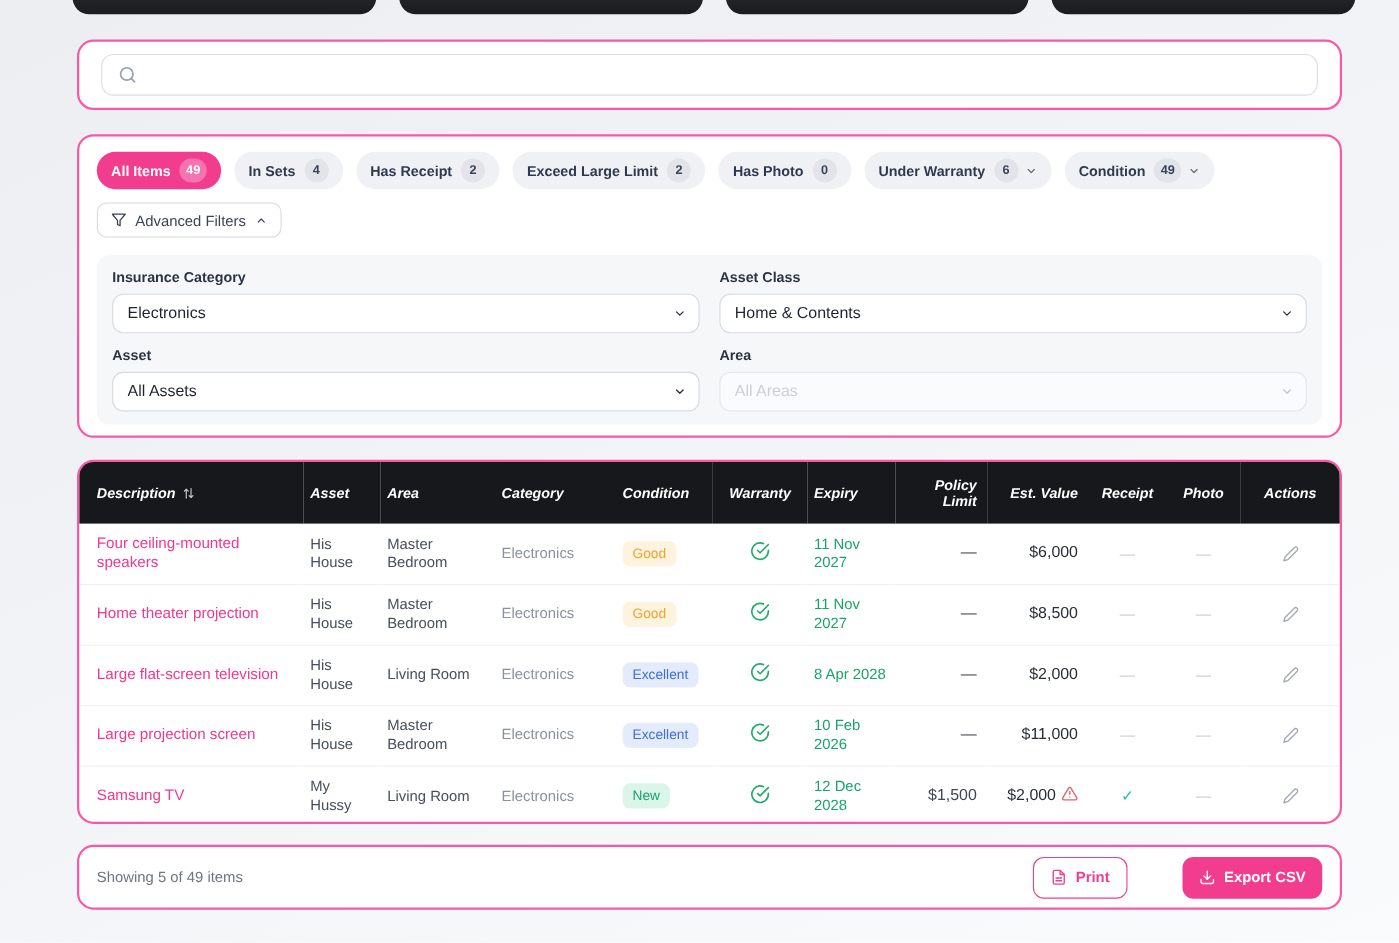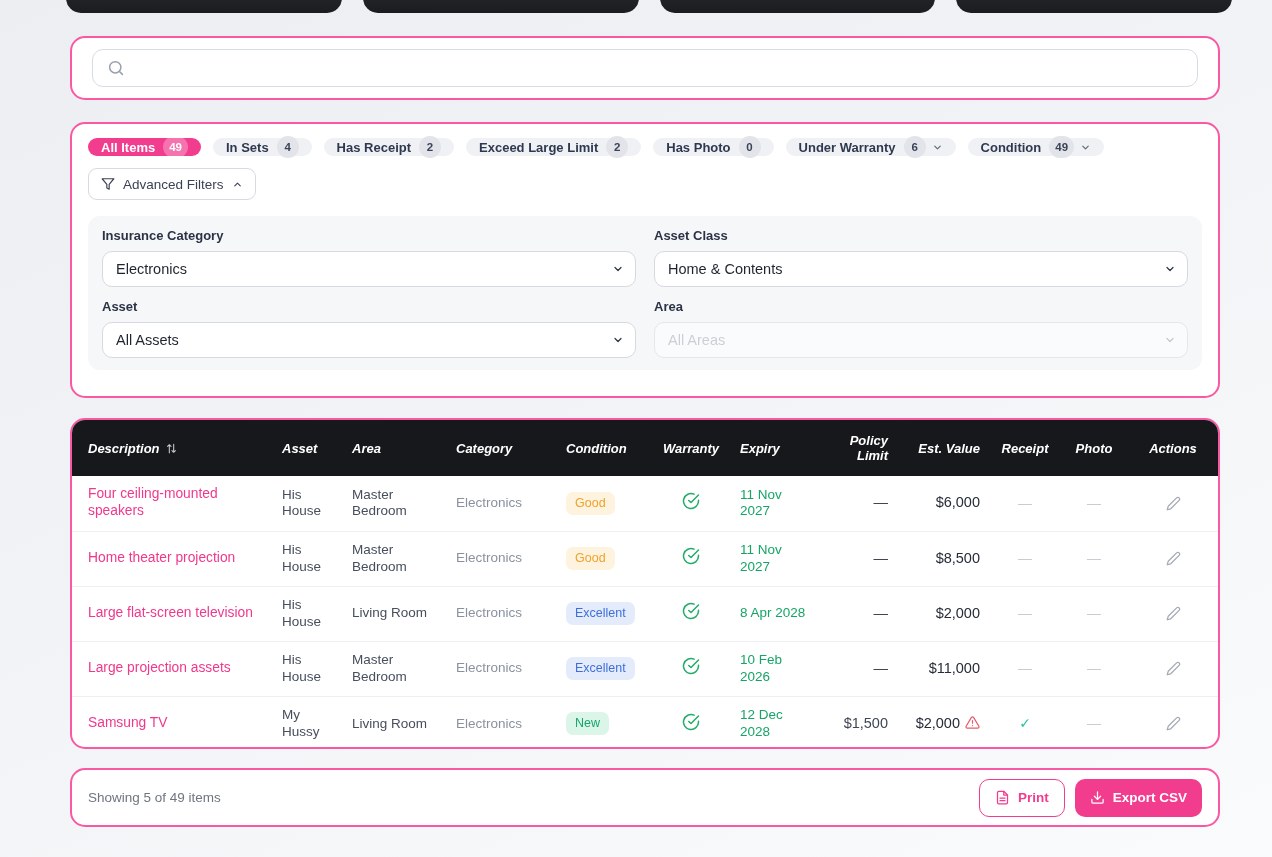--- a/index.html
+++ b/index.html
@@ -23,21 +23,21 @@
   
   #search-card { left:70px; top:36px; width:1150px; height:64px; padding:11px 20px; }
   .search-box { height:100%; border:1px solid #d8dce3; border-radius:11px; display:flex; align-items:center; gap:10px; padding:0 14px; background:#fff; }
   .search-box svg { flex:0 0 auto; }
   .search-box input { flex:1; border:none; outline:none; font:14.5px "Liberation Sans","DejaVu Sans",sans-serif; color:#333a47; background:transparent; }
   .search-box input::placeholder { color:#9aa1ab; }
 
   
   #filters-card { left:70px; top:122px; width:1150px; height:276px; padding:14px 16px; }
   .chips { display:flex; gap:12px; }
-  .chip { height:18px; border:none; border-radius:17px; background:#f0f1f4; color:#2e3950; font:bold 13px "Liberation Sans","DejaVu Sans",sans-serif; display:inline-flex; align-items:center; gap:8px; padding:0 13px; cursor:pointer; }
+  .chip { height:34px; border:none; border-radius:17px; background:#f0f1f4; color:#2e3950; font:bold 13px "Liberation Sans","DejaVu Sans",sans-serif; display:inline-flex; align-items:center; gap:8px; padding:0 13px; cursor:pointer; }
   .chip-count { min-width:22px; height:22px; border-radius:11px; background:#e2e4e9; color:#3a4357; font-size:11.5px; font-weight:bold; display:inline-flex; align-items:center; justify-content:center; padding:0 6px; }
   .chip.active { background:#f23d8f; color:#fff; }
   .chip.active .chip-count { background:rgba(255,255,255,.28); color:#fff; }
   .chip svg { margin-left:-2px; }
   .adv-btn { margin-top:12px; height:32px; border:1px solid #d6dae1; border-radius:9px; background:#fff; color:#3b4254; font:13.5px "Liberation Sans","DejaVu Sans",sans-serif; display:inline-flex; align-items:center; gap:8px; padding:0 12px; cursor:pointer; }
   .panel { margin-top:16px; background:#f6f7f9; border-radius:12px; padding:12px 14px; display:grid; grid-template-columns:1fr 1fr; gap:12px 18px; }
   .field-label { display:block; font-size:13px; font-weight:bold; color:#2a3345; margin-bottom:8px; }
   .selectwrap { position:relative; background:#fff; border:1px solid #d6dae0; border-radius:10px; height:36px; }
   .selectwrap select { appearance:none; -webkit-appearance:none; width:100%; height:100%; border:none; background:transparent; padding:0 34px 0 13px; font:14.5px "Liberation Sans","DejaVu Sans",sans-serif; color:#1f2430; outline:none; cursor:pointer; }
   .selectwrap .chev { position:absolute; right:11px; top:50%; transform:translateY(-50%); pointer-events:none; color:#2a3240; display:flex; }
@@ -67,21 +67,21 @@
   .policy { color:#3f4654; font-size:14.5px; }
   .est { color:#262c38; font-size:14.5px; }
   .glyph { font-size:14px; }
   .warn { vertical-align:-2px; margin-left:5px; }
   .iconbtn { background:none; border:none; cursor:pointer; display:inline-flex; padding:4px; }
 
   
   #footer-card { left:70px; top:768px; width:1150px; height:59px; display:flex; align-items:center; justify-content:space-between; padding:0 16px; }
   .summary { color:#6f7680; font-size:13.5px; }
   .f-actions { display:flex; gap:10px; }
-  .btn { height:38px; border-radius:10px; display:inline-flex; align-items:center; gap:8px; padding:0 15px; font:bold 13.5px "Liberation Sans","DejaVu Sans",sans-serif; cursor:pointer; }
+  .btn { height:38px; border-radius:10px; display:inline-flex; align-items:center; gap:8px; padding:0 15px; font:bold 13.5px "Liberation Sans","DejaVu Sans",sans-serif; cursor:pointer;margin-left:40px; }
   .btn-outline { background:#fff; border:1.5px solid #f23d8f; color:#f23d8f; }
   .btn-solid { background:#f23d8f; border:none; color:#fff; }
 </style>
 </head>
 <body>
 
 <div class="topbars">
   <div class="topbar"></div>
   <div class="topbar"></div>
   <div class="topbar"></div>
@@ -286,21 +286,21 @@
         <td class="r est">$2,000</td>
         <td class="c glyph tone-muted">—</td>
         <td class="c glyph tone-muted">—</td>
         <td class="c"><button class="iconbtn">
               <svg width="15" height="15" viewBox="0 0 24 24" fill="none" stroke="#a3a9b3" stroke-width="2" stroke-linecap="round" stroke-linejoin="round">
                 <path d="M17 3a2.83 2.83 0 1 1 4 4L7.5 20.5 2 22l1.5-5.5L17 3z"></path>
               </svg>
             </button></td>
       </tr>
       <tr>
-        <td><a href="#" class="desc">Large projection assets</a></td>
+        <td><a href="#" class="desc">Large projection screen</a></td>
         <td>His House</td>
         <td>Master Bedroom</td>
         <td class="cat">Electronics</td>
         <td><span class="badge tone-blue">Excellent</span></td>
         <td class="c"><svg width="18" height="18" viewBox="0 0 24 24" fill="none" stroke="#21ac68" stroke-width="2" stroke-linecap="round" stroke-linejoin="round">
               <path d="M22 11.08V12a10 10 0 1 1-5.93-9.14"></path>
               <polyline points="22 4 12 14.01 9 11.27"></polyline>
             </svg></td>
         <td class="expiry">10 Feb 2026</td>
         <td class="r policy">—</td>

